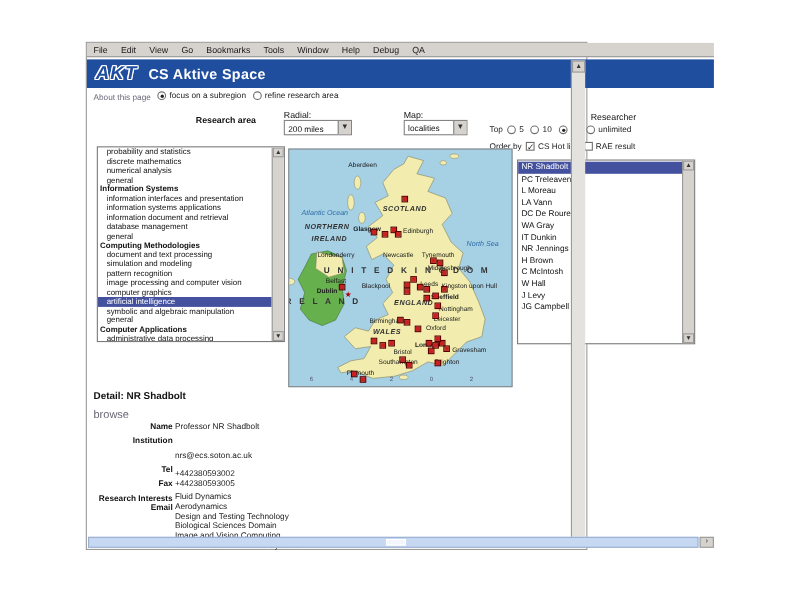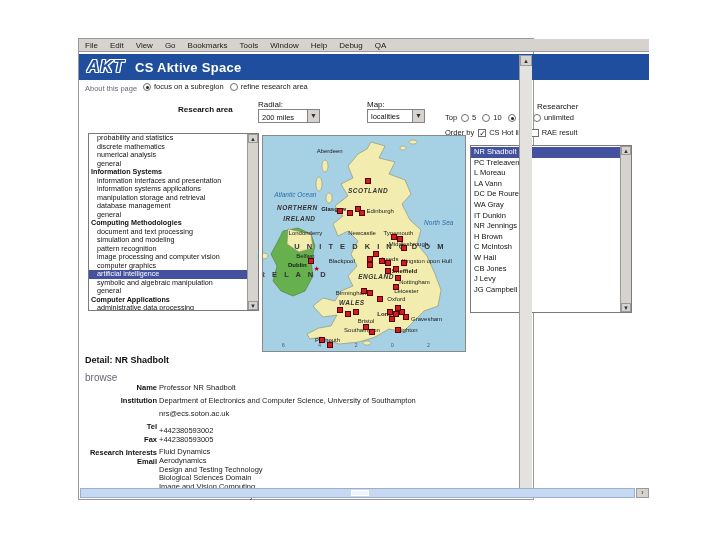--- a/index.html
+++ b/index.html
@@ -156,21 +156,21 @@
 
     <div class="listbox" style="left:9px; top:94px; width:171px; height:178px;">
       <div id="ra-list" style="position:absolute; left:0; top:0; right:11px; bottom:0;">
           <div class="row ind">probability and statistics</div>
           <div class="row ind">discrete mathematics</div>
           <div class="row ind">numerical analysis</div>
           <div class="row ind">general</div>
           <div class="row hd">Information Systems</div>
           <div class="row ind">information interfaces and presentation</div>
           <div class="row ind">information systems applications</div>
-          <div class="row ind">manipulation storage and retrieval</div>
+          <div class="row ind">information document and retrieval</div>
           <div class="row ind">database management</div>
           <div class="row ind">general</div>
           <div class="row hd">Computing Methodologies</div>
           <div class="row ind">document and text processing</div>
           <div class="row ind">simulation and modeling</div>
           <div class="row ind">pattern recognition</div>
           <div class="row ind">image processing and computer vision</div>
           <div class="row ind">computer graphics</div>
           <div class="row ind sel">artificial intelligence</div>
           <div class="row ind">symbolic and algebraic manipulation</div>
@@ -285,38 +285,36 @@
           <div class="row">PC Treleaven</div>
           <div class="row">L Moreau</div>
           <div class="row">LA Vann</div>
           <div class="row">DC De Roure</div>
           <div class="row">WA Gray</div>
           <div class="row">IT Dunkin</div>
           <div class="row">NR Jennings</div>
           <div class="row">H Brown</div>
           <div class="row">C McIntosh</div>
           <div class="row">W Hall</div>
-          <div class="row">CB Jones</div>
           <div class="row">J Levy</div>
           <div class="row">JG Campbell</div>
         </div>
       <div class="lb-scroll">
         <div class="up">▲</div>
         <div class="dn">▼</div>
       </div>
     </div>
 
     <div id="detail-title">Detail: NR Shadbolt</div>
     <a id="browse-link">browse</a>
 
     <span class="f-label" style="left:6px; top:344px;text-align:right;">Name</span>
     <span class="f-value" style="top:344px;">Professor NR Shadbolt</span>
 
     <span class="f-label" style="left:6px; top:357px;">Institution</span>
-    <span class="f-value" style="top:357px;">Department of Electronics and Computer Science, University of Southampton</span>
 
     <span class="f-label" style="left:6px; top:370px;margin-top:48px;">Email</span>
     <span class="f-value" style="top:370px;">nrs@ecs.soton.ac.uk</span>
 
     <span class="f-label" style="left:6px; top:383px;">Tel</span>
     <span class="f-value" style="top:387px;">+442380593002</span>
 
     <span class="f-label" style="left:6px; top:396px;">Fax</span>
     <span class="f-value" style="top:396px;">+442380593005</span>
 

